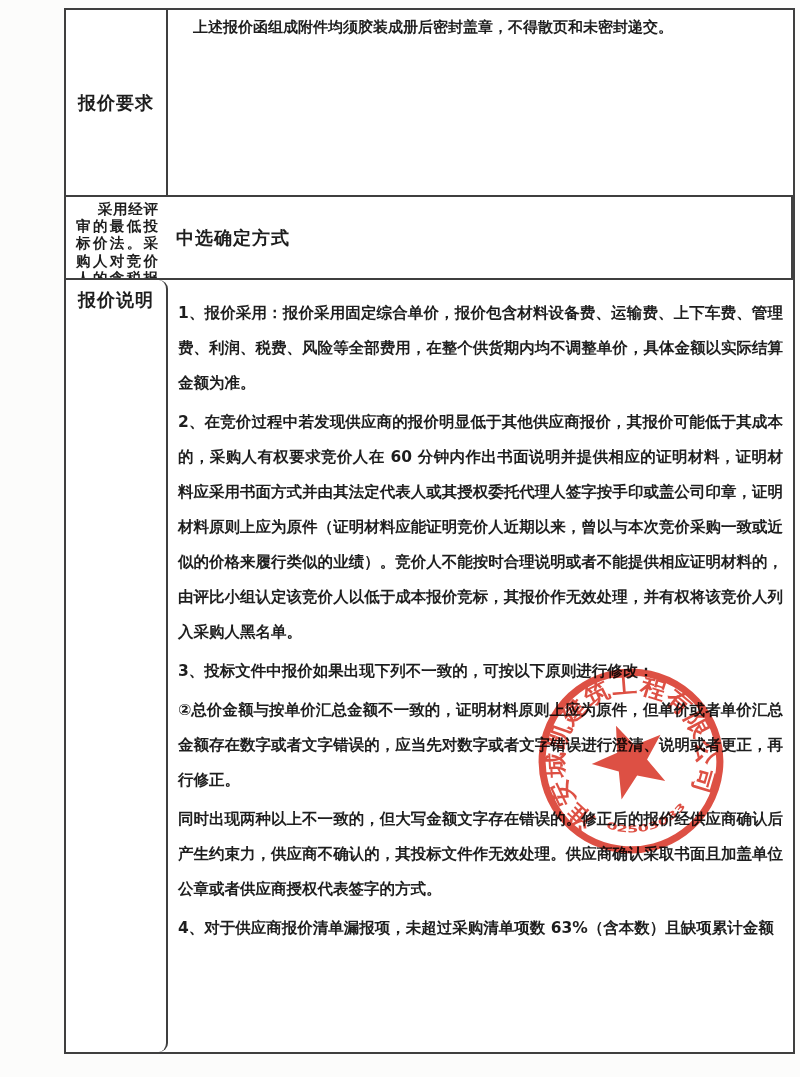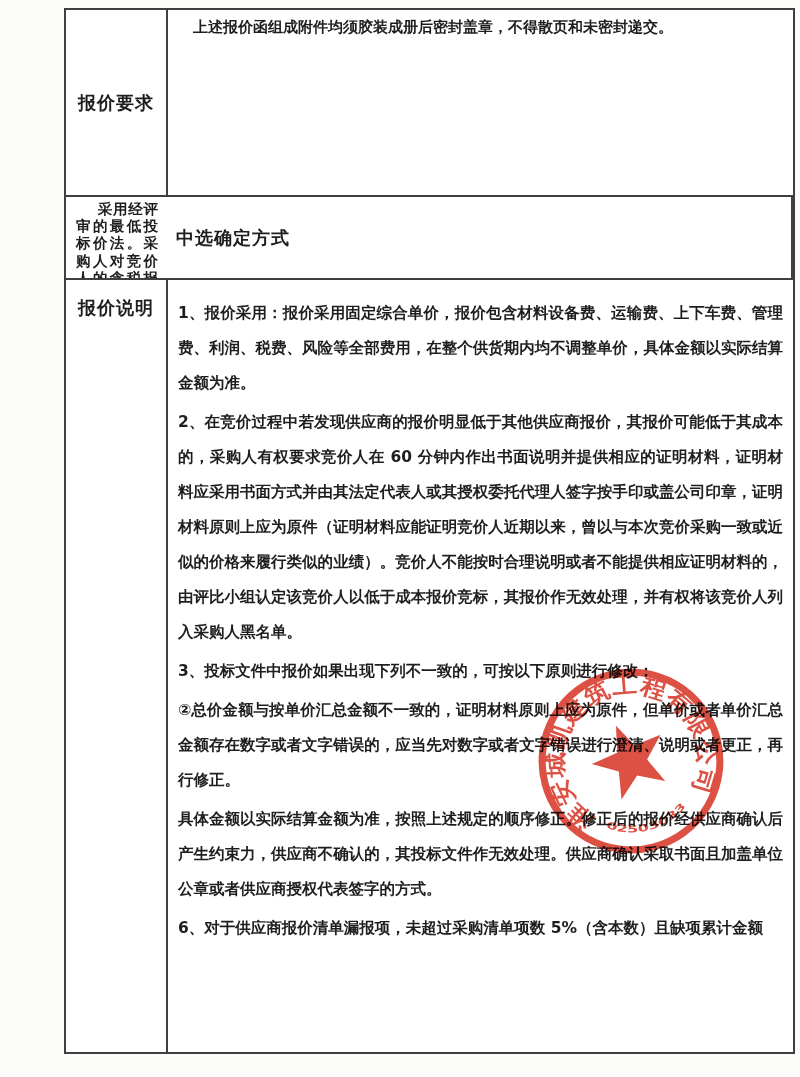--- a/index.html
+++ b/index.html
@@ -46,21 +46,22 @@
     letter-spacing: 1px;
     padding: 0 8px;
     text-align: left;
   }
   .label-cell.wrap {
     justify-content: flex-start;
     line-height: 33px;
   }
   .label-cell.top {
     align-items: flex-start;
-    padding-top: 16px;
+    padding-top: 8px;
+    border-radius: 9px;
   }
   .content-cell {
     padding: 5px 10px 0 10px;
     font-weight: 600;
     text-align: justify;
   }
   .c1 { font-size: 15px; line-height: 20.8px; padding-top: 7px; }
   .c1 p { margin: 0; text-indent: 1em; }
   .c2 { font-size: 14.5px; line-height: 17.2px; padding-top: 4px; }
   .c2 p { margin: 0; text-indent: 1.5em; }
@@ -116,22 +117,22 @@
       <p>采用经评审的最低投标价法。采购人对竞价人的含税报价进行评比，确定前三名中选候选人并进行公示。在公示结束后由采购人自主确定最终中选人，达到优质采购的目的。评审时，若供应商 U 盘中的竞价文件电子版与纸质竞价文件不一致时，按照供应商提交的纸质竞价文件进行评比。</p>
     </div>
     <div class="cell label-cell wrap bb">中选确定方式</div>
 
     <div class="cell label-cell top">报价说明</div>
     <div class="cell content-cell c3">
       <p>1、报价采用：报价采用固定综合单价，报价包含材料设备费、运输费、上下车费、管理费、利润、税费、风险等全部费用，在整个供货期内均不调整单价，具体金额以实际结算金额为准。</p>
       <p>2、在竞价过程中若发现供应商的报价明显低于其他供应商报价，其报价可能低于其成本的，采购人有权要求竞价人在 60 分钟内作出书面说明并提供相应的证明材料，证明材料应采用书面方式并由其法定代表人或其授权委托代理人签字按手印或盖公司印章，证明材料原则上应为原件（证明材料应能证明竞价人近期以来，曾以与本次竞价采购一致或近似的价格来履行类似的业绩）。竞价人不能按时合理说明或者不能提供相应证明材料的，由评比小组认定该竞价人以低于成本报价竞标，其报价作无效处理，并有权将该竞价人列入采购人黑名单。</p>
       <p>3、投标文件中报价如果出现下列不一致的，可按以下原则进行修改：</p>
       <p>②总价金额与按单价汇总金额不一致的，证明材料原则上应为原件，但单价或者单价汇总金额存在数字或者文字错误的，应当先对数字或者文字错误进行澄清、说明或者更正，再行修正。</p>
-      <p>具体金额以实际结算金额为准，按照上述规定的顺序修正。修正后的报价经供应商确认后产生约束力，供应商不确认的，其投标文件作无效处理。供应商确认采取书面且加盖单位公章或者供应商授权代表签字的方式。</p>
-      <p>6、对于供应商报价清单漏报项，未超过采购清单项数 5%（含本数）且缺项累计金额</p>
+      <p>同时出现两种以上不一致的，但大写金额文字存在错误的。修正后的报价经供应商确认后产生约束力，供应商不确认的，其投标文件作无效处理。供应商确认采取书面且加盖单位公章或者供应商授权代表签字的方式。</p>
+      <p>4、对于供应商报价清单漏报项，未超过采购清单项数 63%（含本数）且缺项累计金额</p>
     </div>
 
   </div>
 
   <svg class="seal" viewBox="0 0 200 200" width="202" height="202" aria-hidden="true">
     <g transform="rotate(-15 100 100)">
       <circle class="seal-ring" cx="100" cy="100" r="88"></circle>
       <path id="sealTopArc" d="M 57,151 A 67,67 0 1 1 143,151" fill="none"></path>
       <path id="sealBottomArc" d="M 34,124 A 70,70 0 0 0 166,124" fill="none"></path>
       <text class="seal-text">

